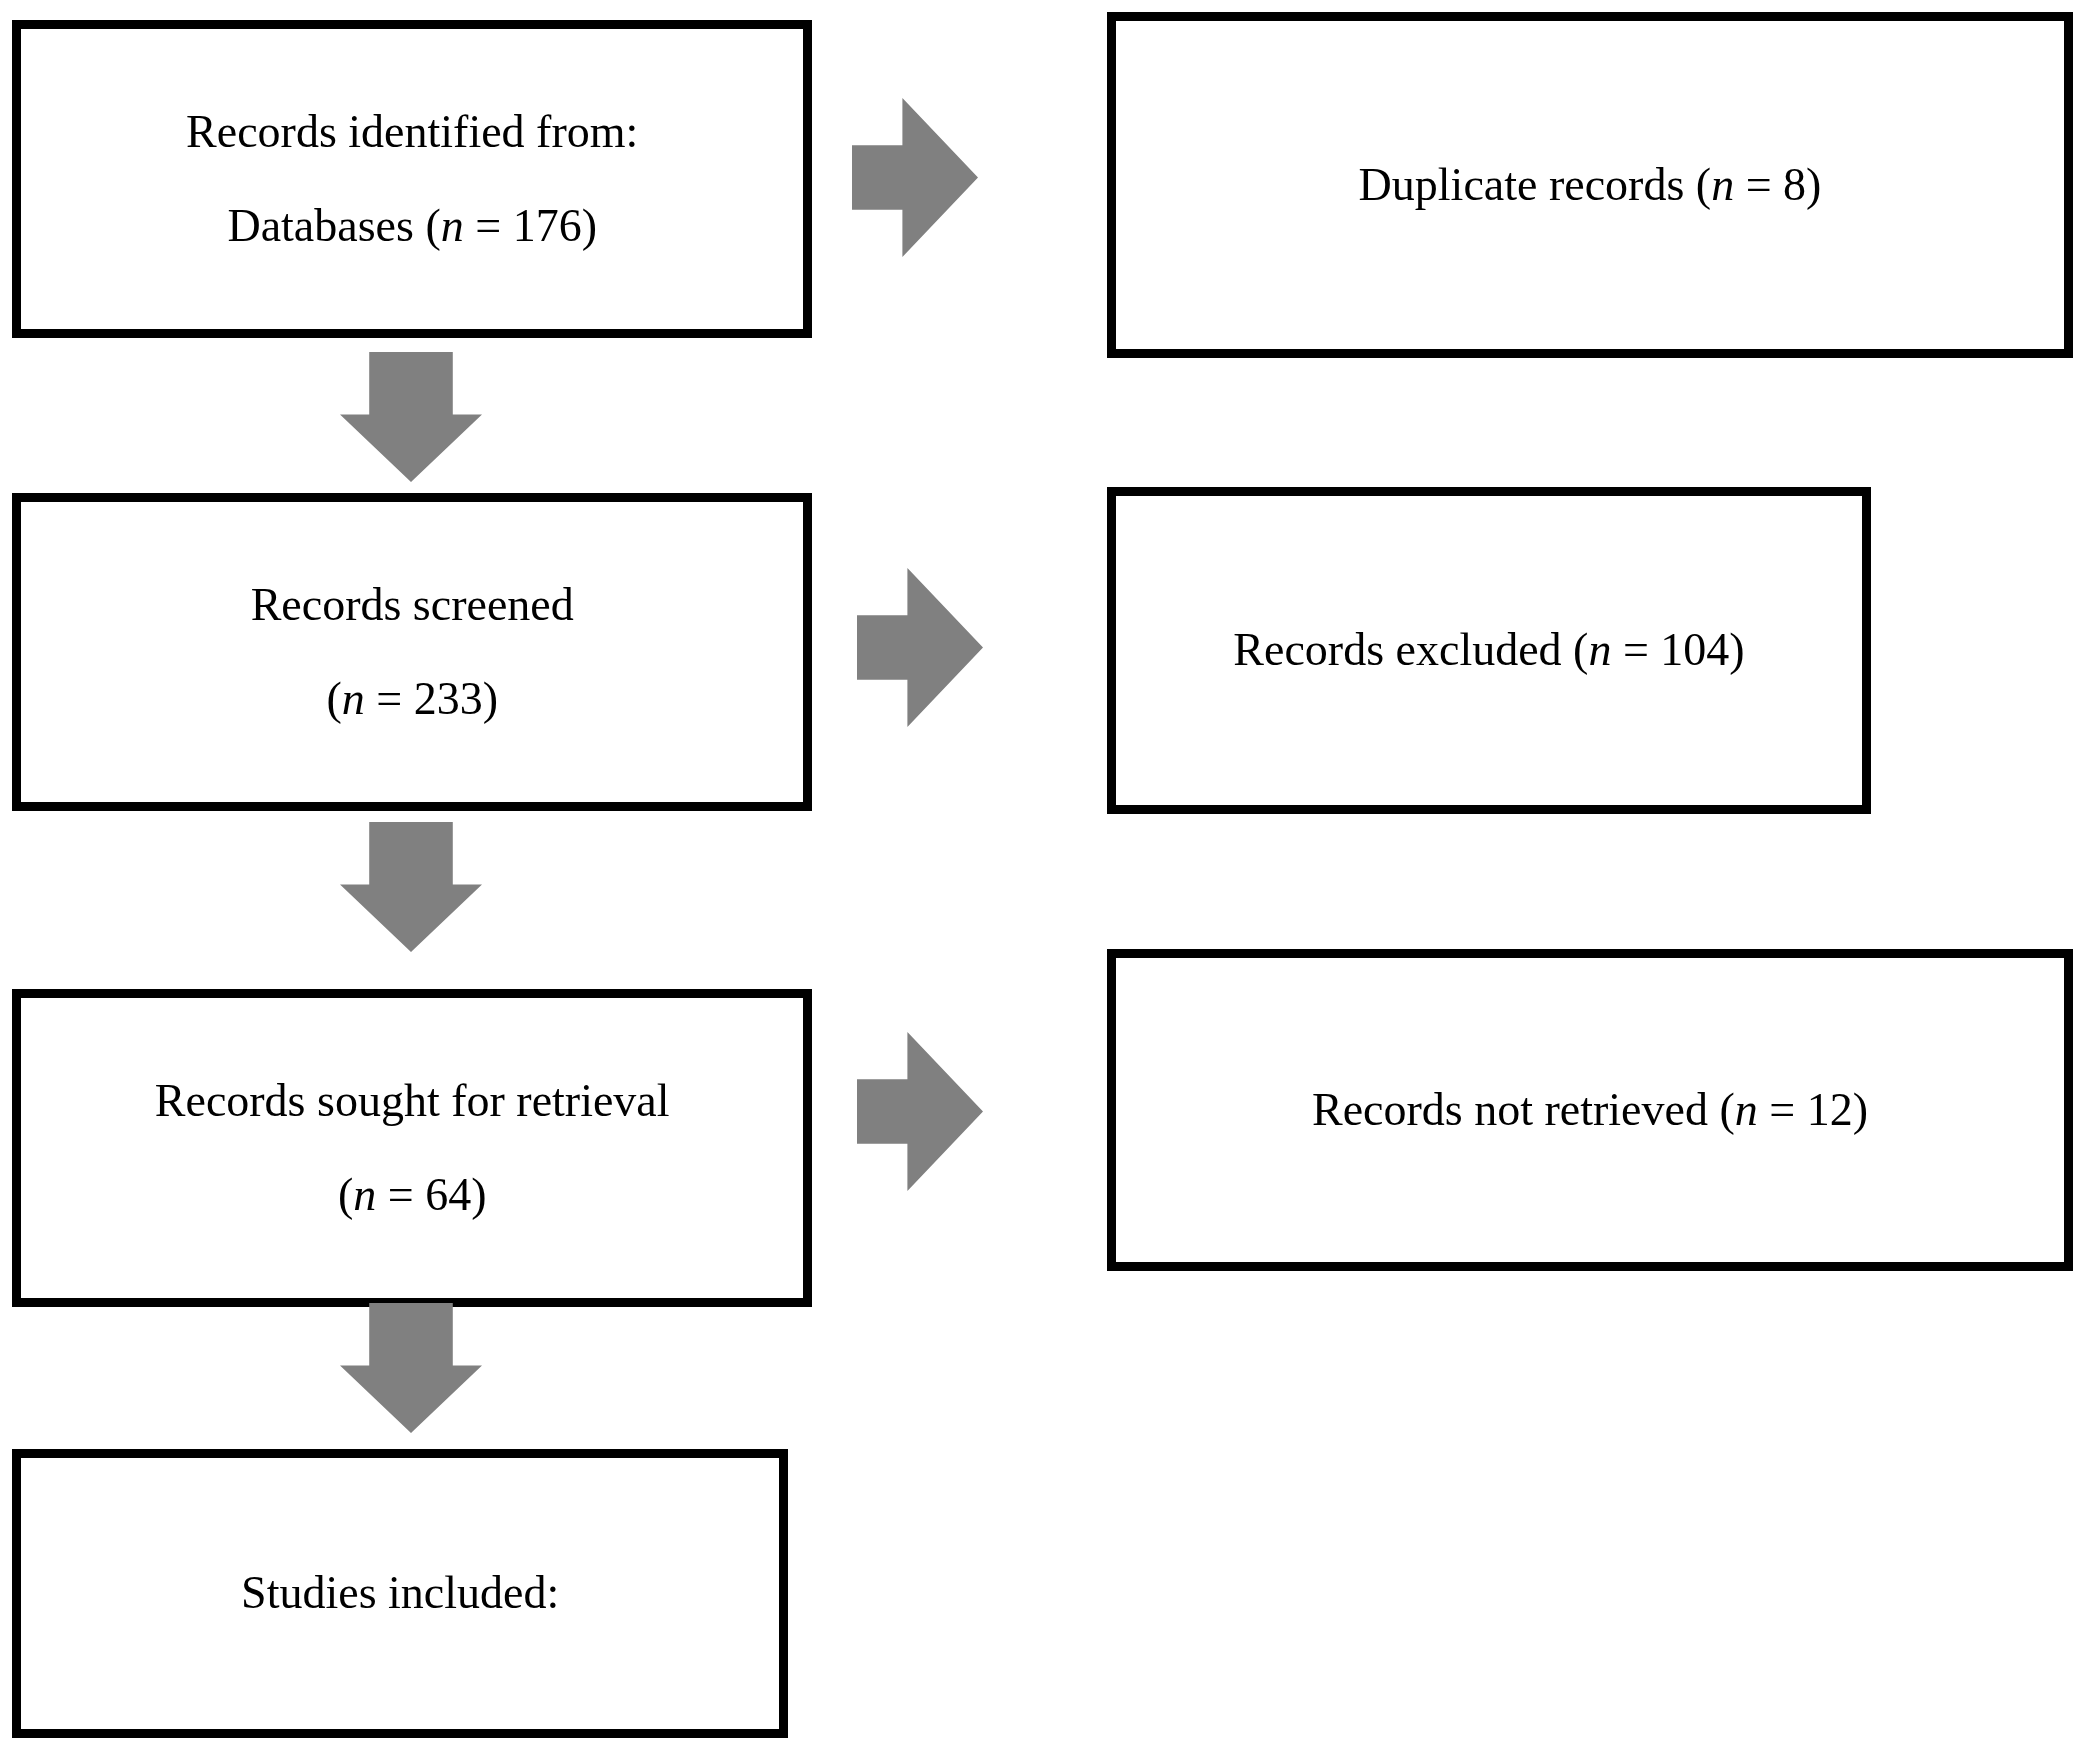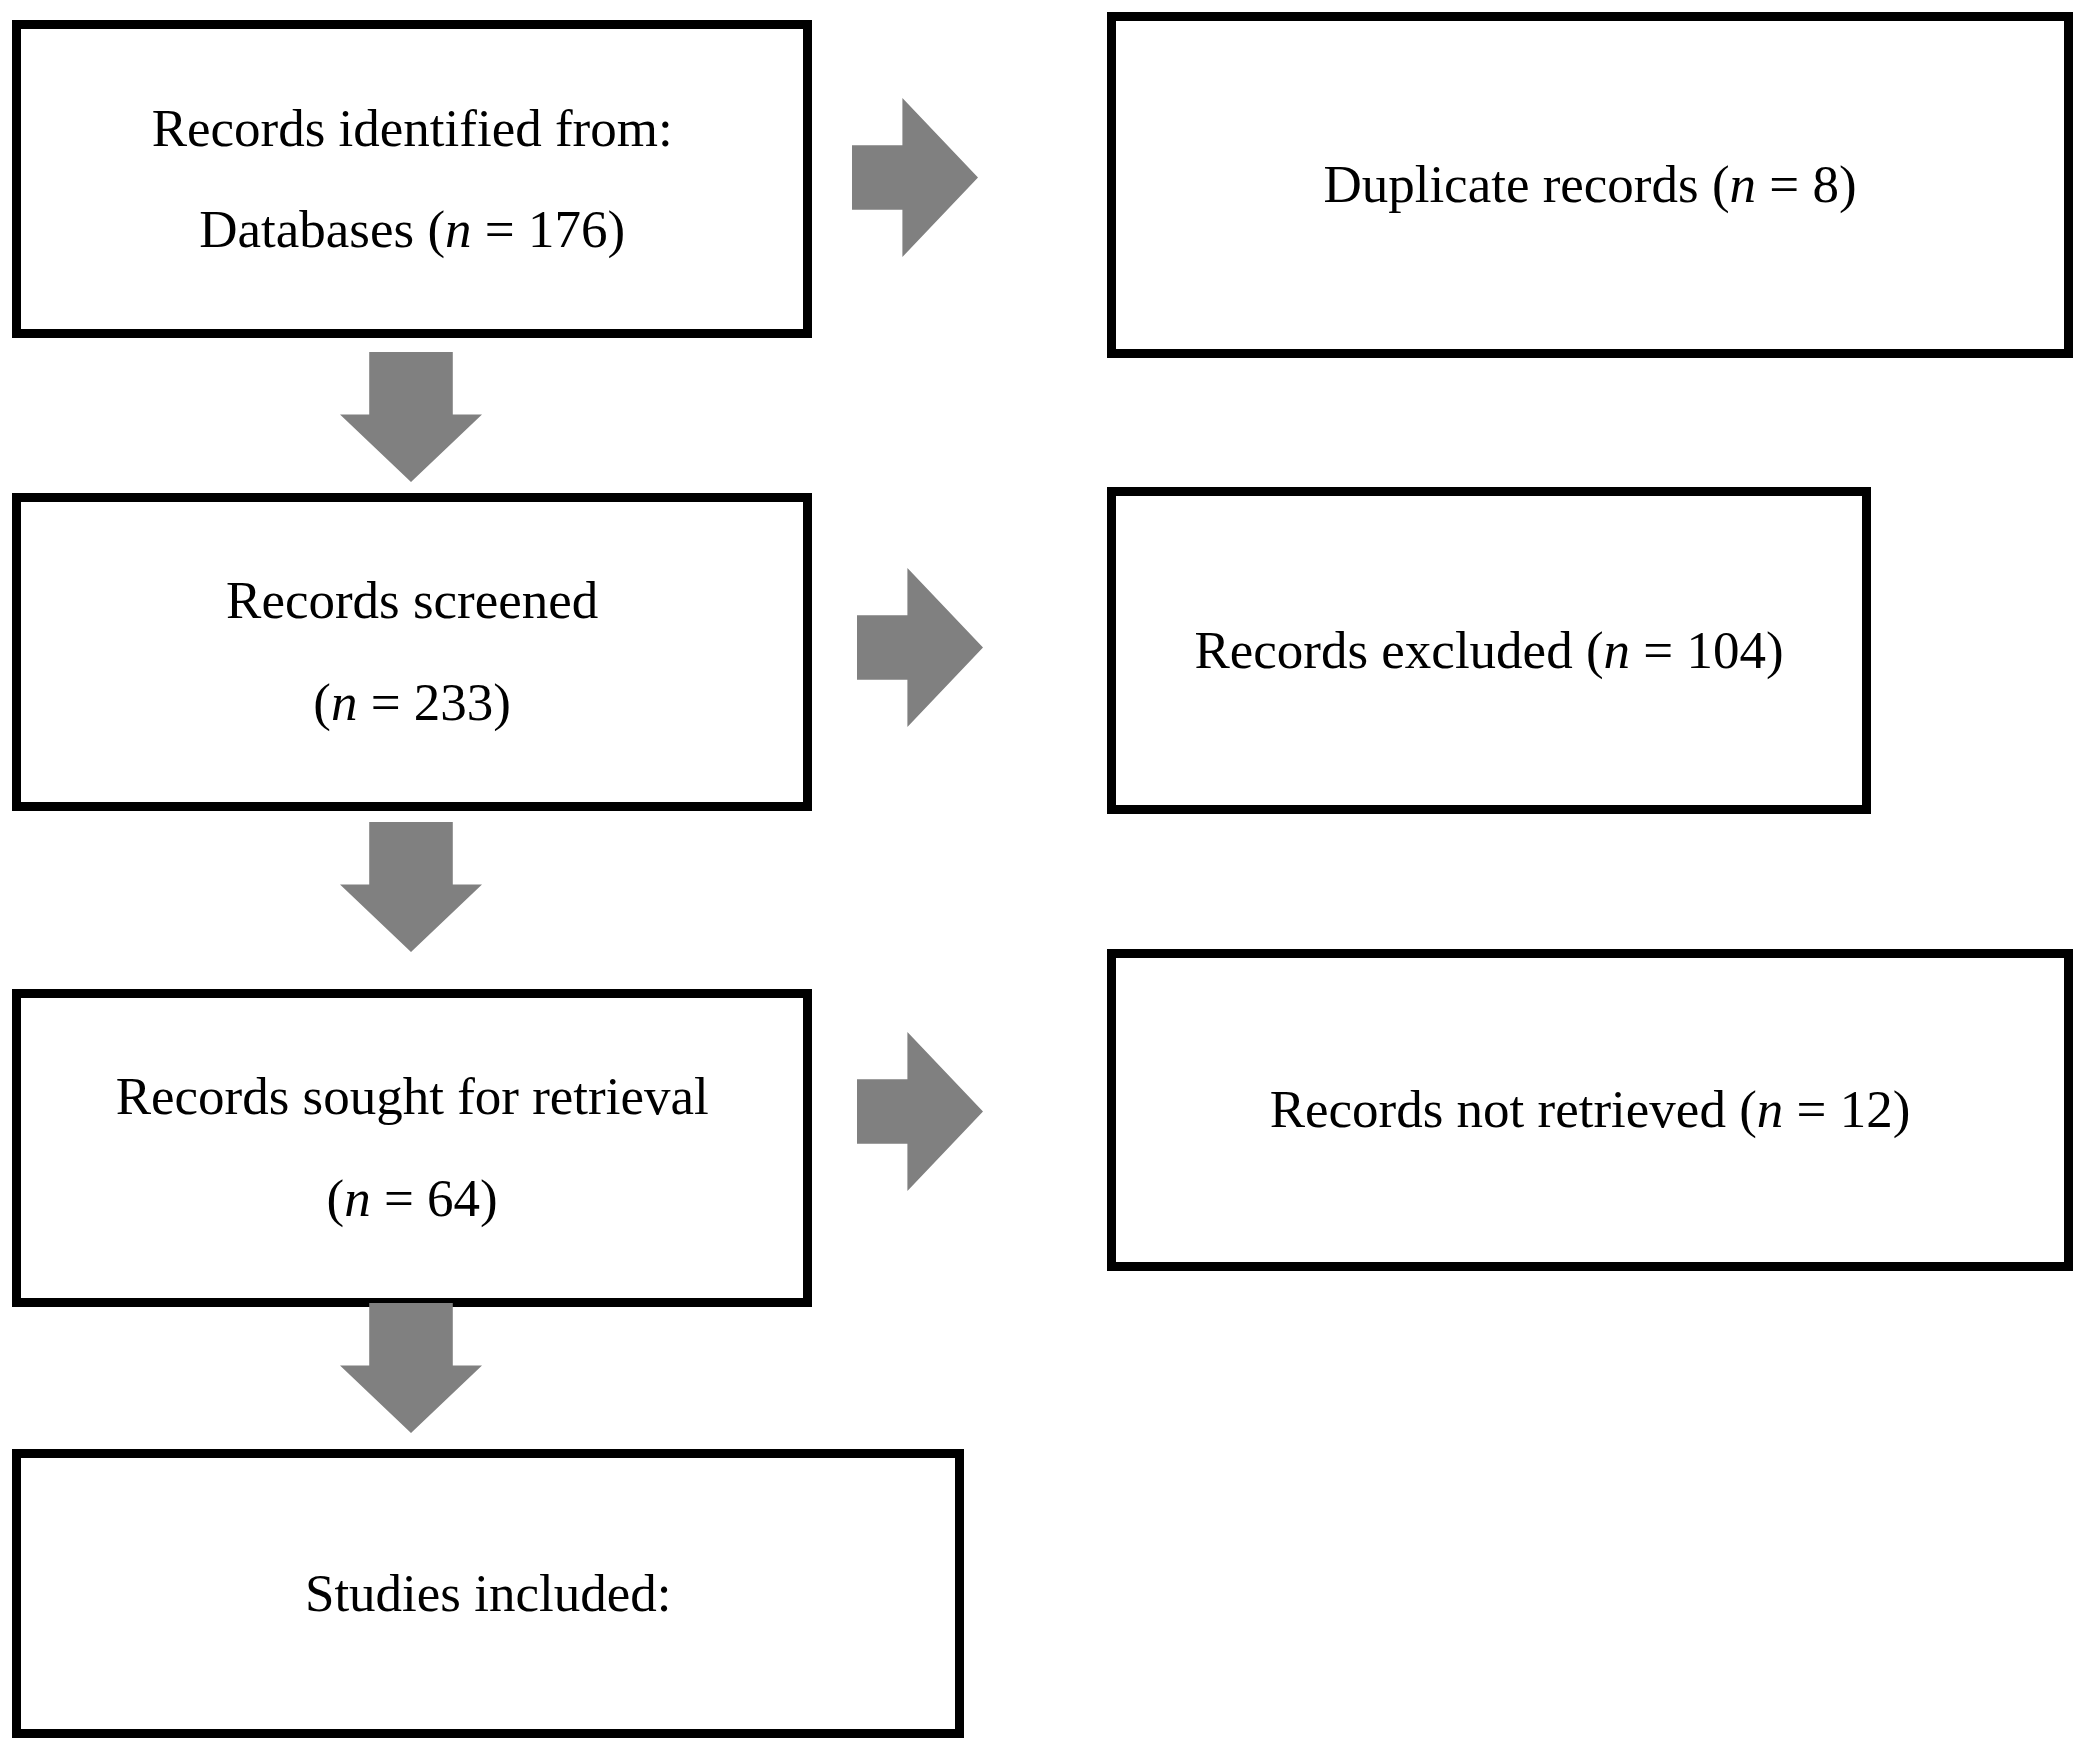--- a/index.html
+++ b/index.html
@@ -27,37 +27,37 @@
     flex-direction: column;
     align-items: center;
     justify-content: center;
     text-align: center;
     padding: 8.1px 19.5px;
   }
   .flow-line {
     display: block;
     width: 100%;
     color: #000000;
-    font-size: 53px;
+    font-size: 46px;
     line-height: 1.05;
     white-space: nowrap;
     font-family: "Liberation Serif", "DejaVu Serif", serif;
   }
   .flow-line + .flow-line {
     margin-top: 46px;
   }
   .nvar {
     font-style: italic;
   }
 
   
   #box-identification { left: 12.2px;  top: 20.4px;   width: 800px;  height: 318px; }
   #box-screened       { left: 12.2px;  top: 493px;  width: 800px;  height: 318px; }
   #box-sought         { left: 12.2px;  top: 957px; width: 800px;  height: 318px; margin-top: 32px; }
-  #box-included       { left: 12.2px;  top: 1449px; width: 952px;  height: 289px; }
+  #box-included       { left: 12.2px;  top: 1449px; width: 776px;  height: 289px; }
 
   
   #box-removed        { left: 1107px; top: 12.2px;   width: 966px; height: 346px; }
   #box-excluded       { left: 1107px; top: 487px;  width: 764px; height: 327px; }
   #box-not-retrieved  { left: 1107px; top: 949px; width: 966px; height: 322px; align-items: flex-end; }
 
   
   .arrow {
     position: absolute;
     display: block;

